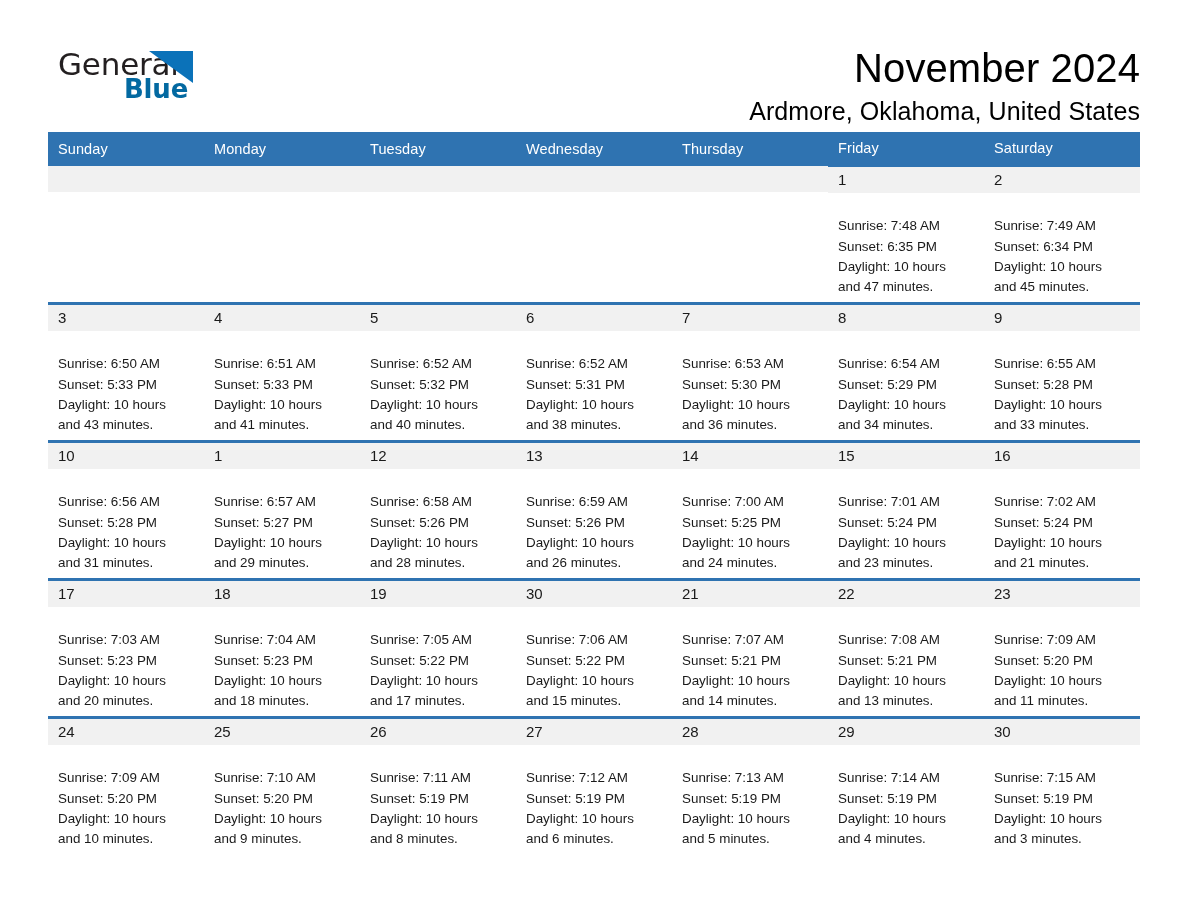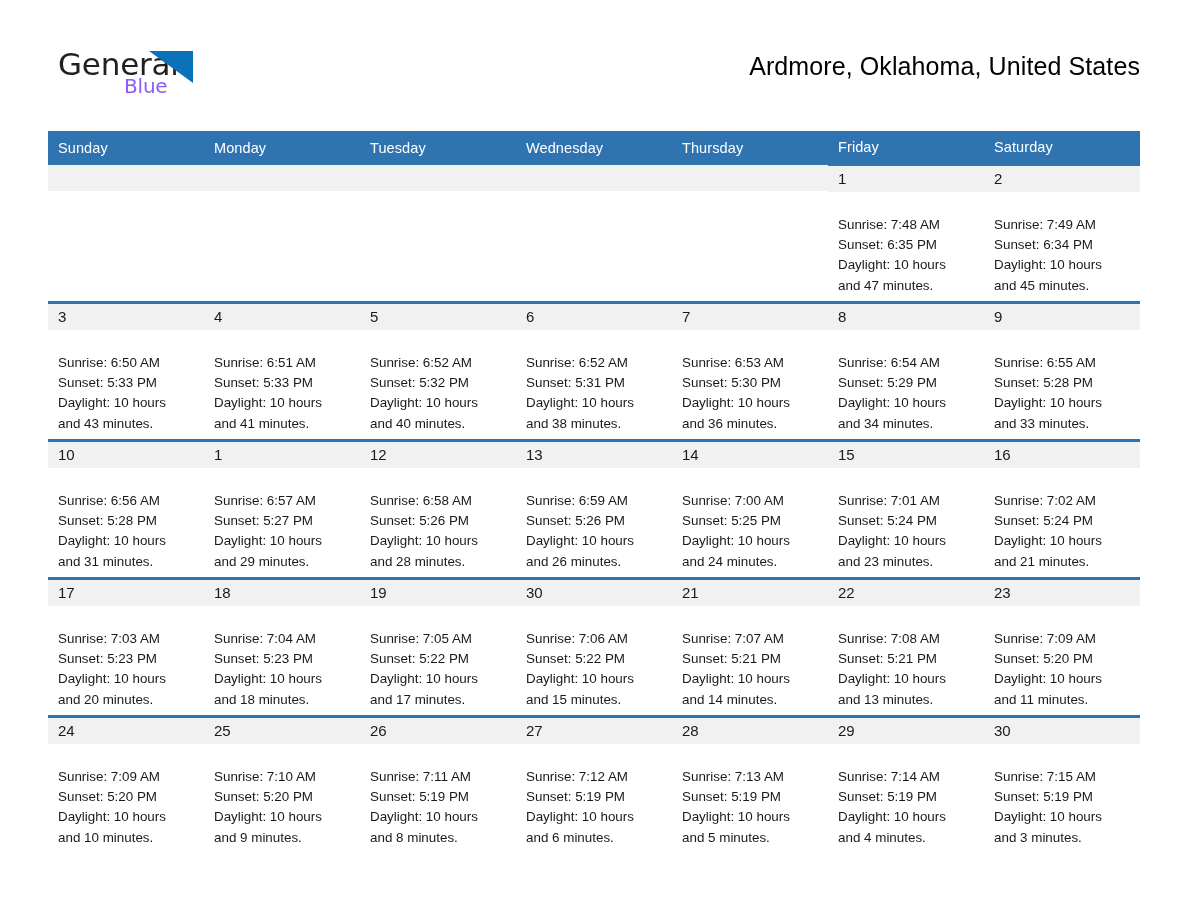--- a/index.html
+++ b/index.html
@@ -42,25 +42,25 @@
     font-size: 31px;
     letter-spacing: -0.2px;
     color: #231f20;
     font-family: "DejaVu Sans", sans-serif;
     font-weight: 400;
   }
   .logo-blue {
     position: absolute;
     left: 76px;
     top: 30px;
-    font-size: 20px;
+    font-size: 26px;
     letter-spacing: -0.2px;
-    color: #8b5cf6;
+    color: #0369a1;
     font-family: "DejaVu Sans", sans-serif;
-    font-weight: 400;
+    font-weight: 700;
   }
   .logo-tri {
     position: absolute;
     left: 101px;
     top: 7px;
     width: 44px;
     height: 32px;
     background: #0b72b9;
     clip-path: polygon(0 0, 100% 0, 100% 100%);
   }
@@ -80,21 +80,21 @@
     font-size: 25px;
     font-weight: 400;
     color: #000000;
     line-height: 1.3;
     margin-top: 4px;
     letter-spacing: 0.1px;
   }
 
   
   .calendar {
-    margin-top: 21px;
+    margin-top: 5px;
     width: 1092px;
     border-collapse: collapse;
     table-layout: fixed;
   }
   .calendar th {
     background: #2f73b1;
     color: #ffffff;
     font-size: 14.5px;
     font-weight: 400;
     text-align: left;
@@ -144,20 +144,21 @@
 
   <div class="topbar">
 
     <div class="logo">
       <span class="logo-general">General</span>
       <span class="logo-tri"></span>
       <span class="logo-blue">Blue</span>
     </div>
 
     <div class="titles">
+      <div class="month-title">November 2024</div>
       <div class="location">Ardmore, Oklahoma, United States</div>
     </div>
 
   </div>
 
   <table class="calendar">
     <thead>
       <tr id="weekday-row">
           <th>Sunday</th>
           <th>Monday</th>

